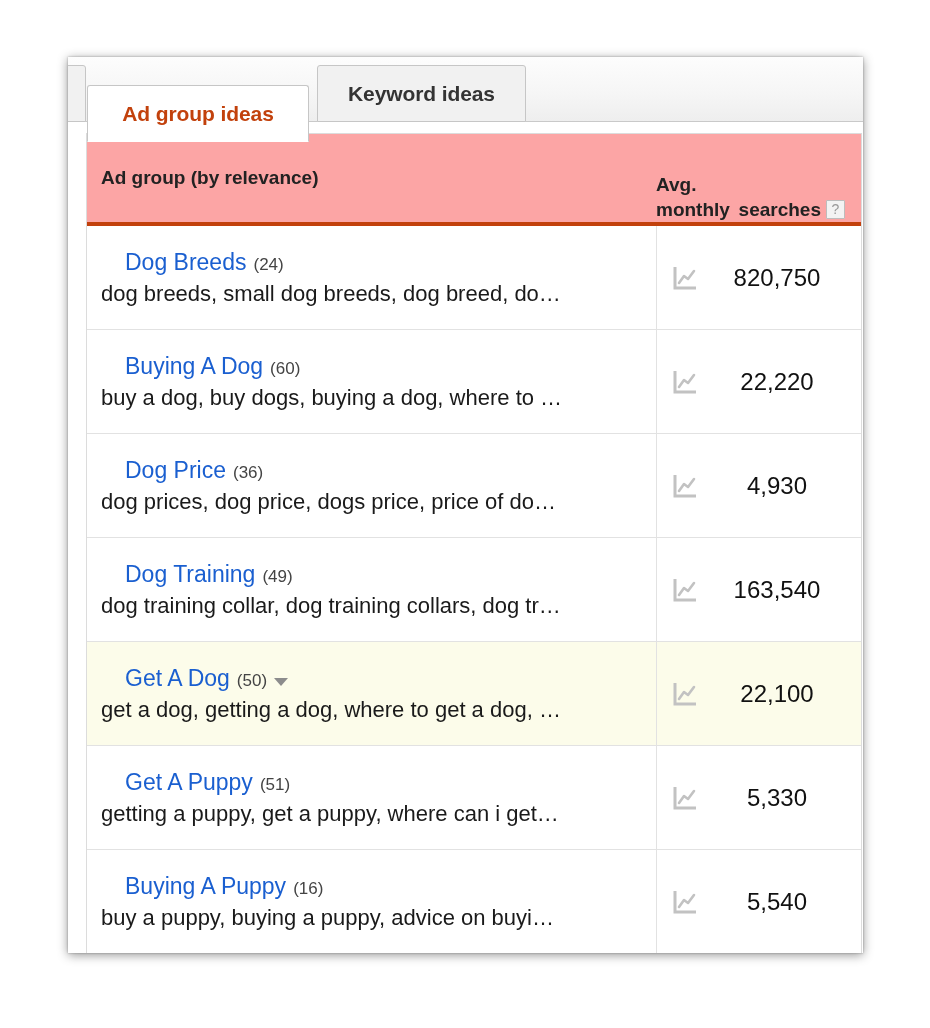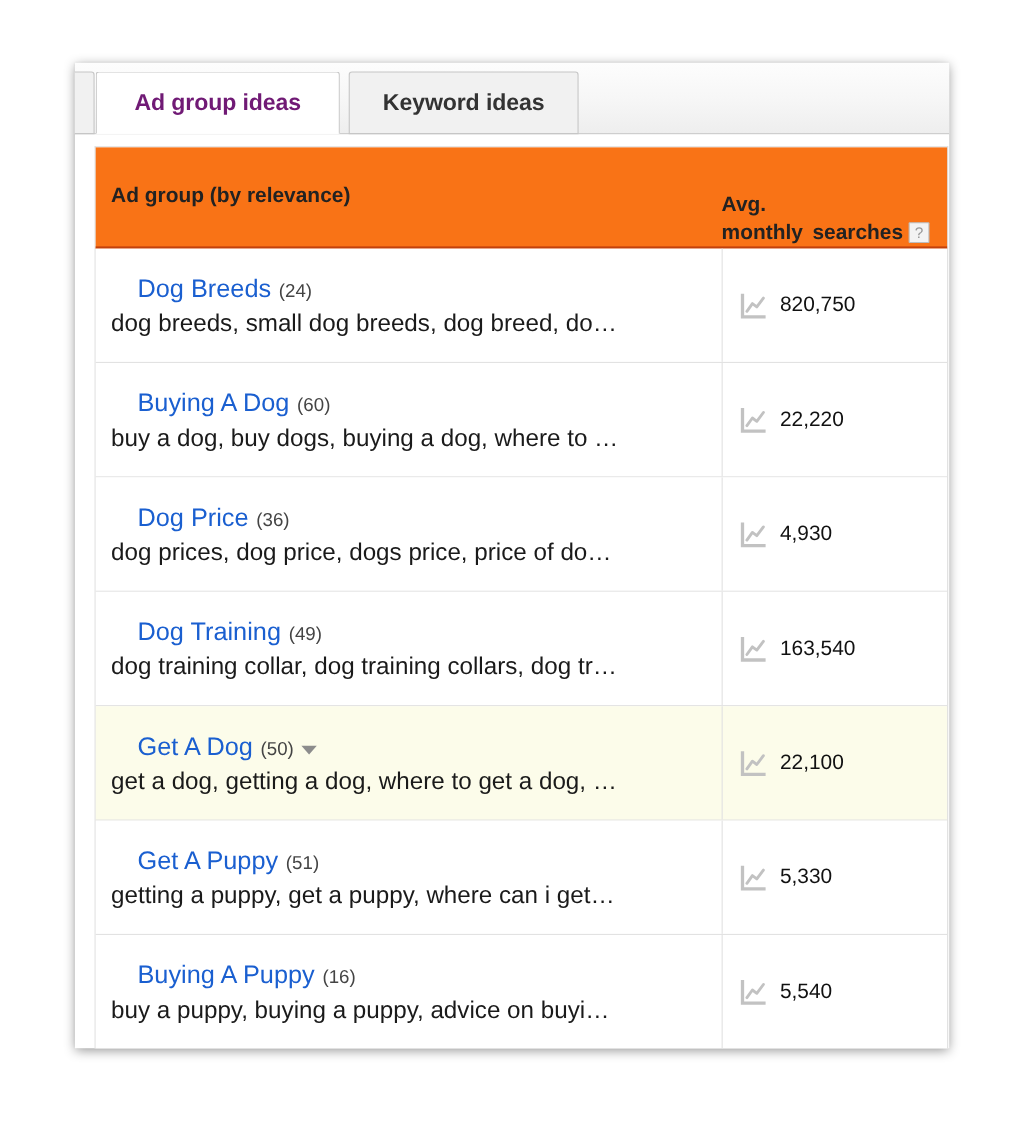--- a/index.html
+++ b/index.html
@@ -49,23 +49,24 @@
     letter-spacing: -0.1px;
     border: 1px solid #c6c6c6;
     border-radius: 3px 3px 0 0;
     cursor: pointer;
     user-select: none;
   }
   .tab.active {
     left: 19px;
     width: 222px;
     background: #ffffff;
-    color: #701a75;
+    color: #c2410c;
     border-bottom: 1px solid #ffffff;
     z-index: 3;
+    margin-top: 20px;
   }
   .tab.inactive {
     left: 249px;
     width: 209px;
     background: #f1f1f1;
     color: #333333;
     border-bottom: 1px solid #c6c6c6;
     z-index: 2;
   }
   
@@ -89,22 +90,22 @@
     top: 76px;
     width: 776px;
     background: #ffffff;
     border: 1px solid #dcdcdc;
     border-bottom: none;
     box-sizing: border-box;
   }
 
   #thead {
     display: flex;
-    background: #f97316;
-    border-bottom: 2px solid #c2410c;
+    background: #fca5a5;
+    border-bottom: 4px solid #c2410c;
     height: 92px;
     box-sizing: border-box;
   }
   #th-adgroup {
     flex: 1 1 auto;
     display: flex;
     align-items: center;
     padding-left: 14px;
     font-size: 19px;
     font-weight: bold;
@@ -210,22 +211,22 @@
 
   .trend-icon {
     flex: 0 0 auto;
     width: 28px;
     height: 28px;
     margin-right: 10px;
     cursor: pointer;
   }
   .metric-value {
     flex: 1 1 auto;
-    text-align: left;
-    font-size: 19px;
+    text-align: center;
+    font-size: 24px;
     color: #111111;
   }
 </style>
 </head>
 <body>
 
 <div id="panel">
 
   <div id="tabstrip">
     <div id="tab-stub"></div>

